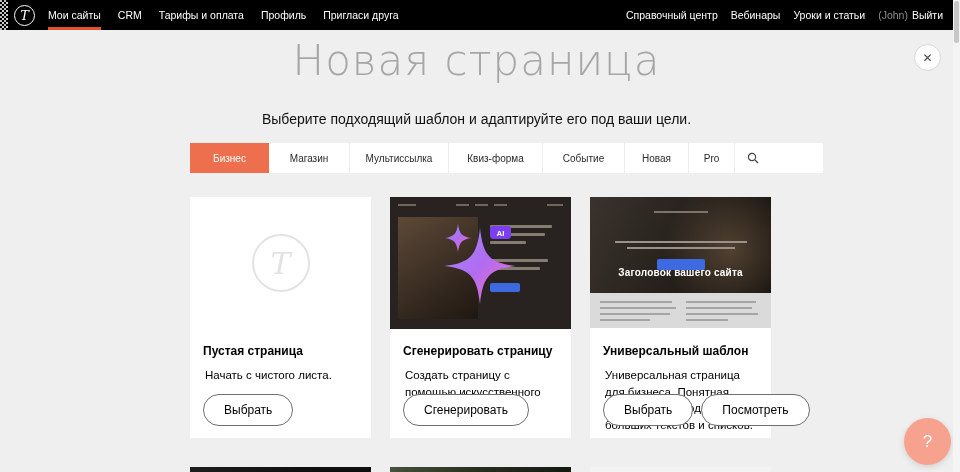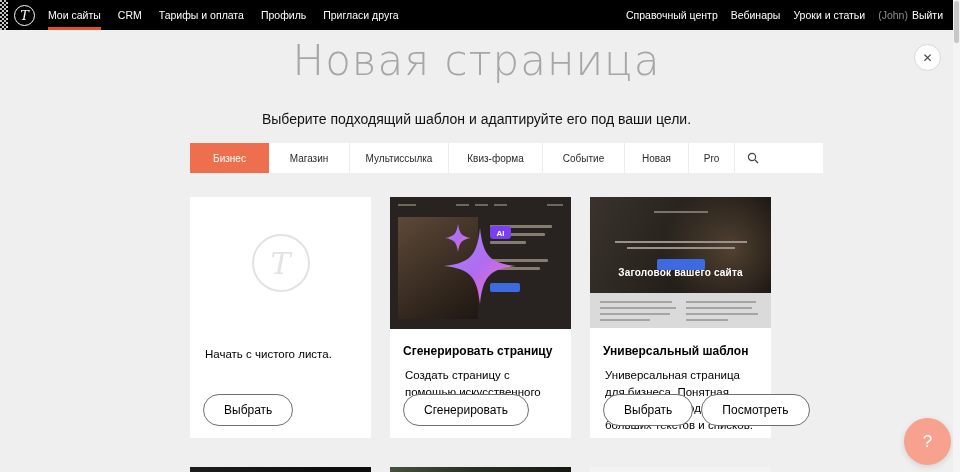--- a/index.html
+++ b/index.html
@@ -160,20 +160,21 @@
         <line x1="8" y1="8" x2="11" y2="11" stroke="#444" stroke-width="1.2"></line>
       </svg>
     </div>
   </div>
 
   <div class="card c0">
     <div class="preview preview-blank">
       <div class="ghost-logo">T</div>
     </div>
     <div class="card-body">
+      <h3 class="card-title">Пустая страница</h3>
       <p class="card-desc">Начать с чистого листа.</p>
       <div class="btn-row">
         <button class="btn">Выбрать</button>
       </div>
     </div>
   </div>
 
   <div class="card c1">
     <div class="preview preview-ai">
       <div class="m-bar" style="left:8px;top:7px;width:18px"></div>

